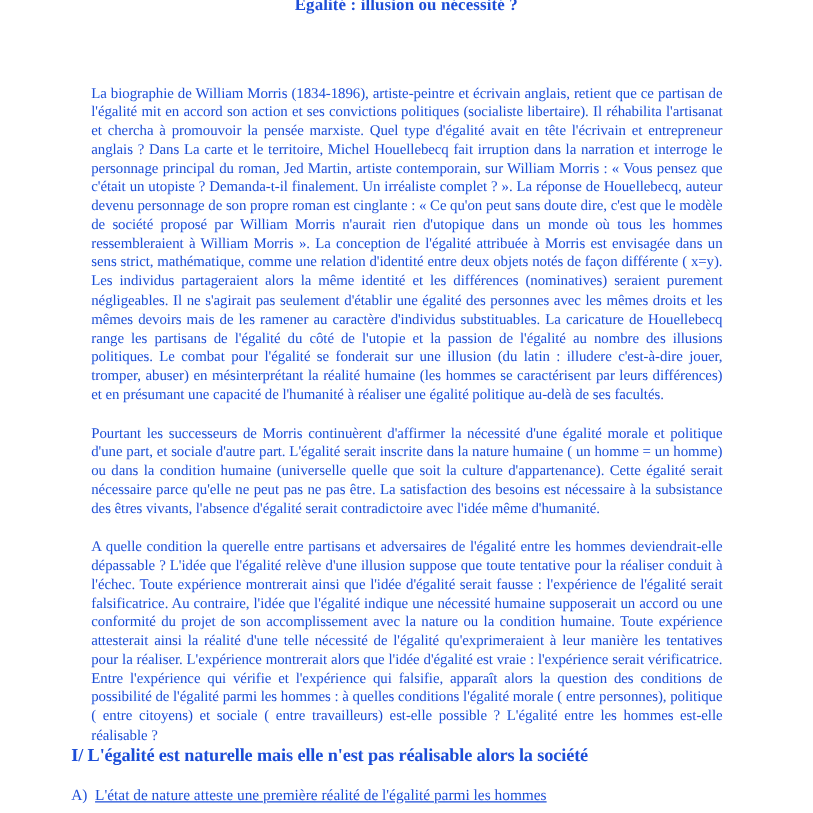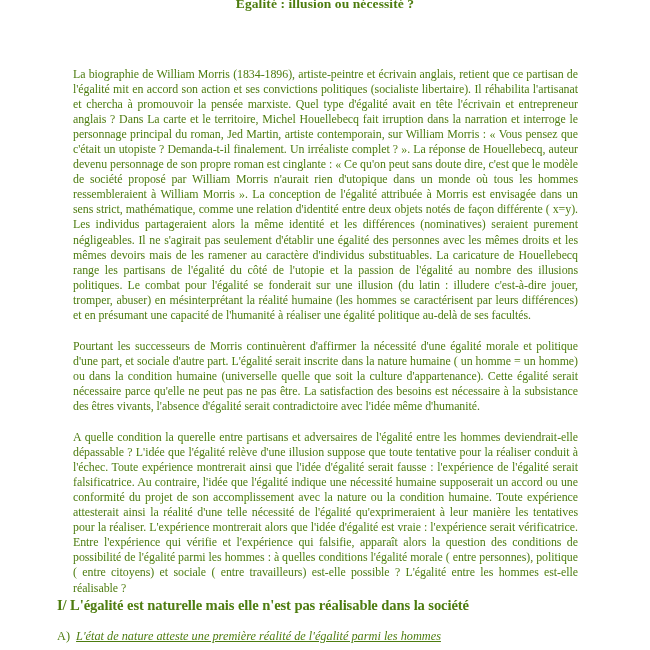--- a/index.html
+++ b/index.html
@@ -5,21 +5,21 @@
   html, body {
     margin: 0;
     padding: 0;
     background: #ffffff;
   }
   .page {
     position: relative;
     width: 650px;
     height: 650px;
     background: #ffffff;
-    color: #4d7c0f;
+    color: #1d4ed8;
     font-family: "Liberation Serif", "DejaVu Serif", serif;
     overflow: hidden;
   }
   .doc-title {
     position: absolute;
     top: -4px;
     left: 0;
     right: 0;
     margin: 0;
     text-align: center;
@@ -61,33 +61,32 @@
     width: 560px;
     margin: 0;
     font-size: 12.3px;
     white-space: nowrap;
   }
   .subsection-heading .prefix {
     margin-right: 3px;
   }
   .subsection-heading .underlined {
     text-decoration: underline;
-    font-style: italic;
   }
 </style>
 </head>
 <body>
 
 <div class="page">
 
   <h1 class="doc-title">Égalité : illusion ou nécessité ?</h1>
 
   <div class="doc-body">
     <p>La biographie de William Morris (1834-1896), artiste-peintre et écrivain anglais, retient que ce partisan de l'égalité mit en accord son action et ses convictions politiques (socialiste libertaire). Il réhabilita l'artisanat et chercha à promouvoir la pensée marxiste. Quel type d'égalité avait en tête l'écrivain et entrepreneur anglais ? Dans La carte et le territoire, Michel Houellebecq fait irruption dans la narration et interroge le personnage principal du roman, Jed Martin, artiste contemporain, sur William Morris : « Vous pensez que c'était un utopiste ? Demanda-t-il finalement. Un irréaliste complet ? ». La réponse de Houellebecq, auteur devenu personnage de son propre roman est cinglante : « Ce qu'on peut sans doute dire, c'est que le modèle de société proposé par William Morris n'aurait rien d'utopique dans un monde où tous les hommes ressembleraient à William Morris ». La conception de l'égalité attribuée à Morris est envisagée dans un sens strict, mathématique, comme une relation d'identité entre deux objets notés de façon différente ( x=y). Les individus partageraient alors la même identité et les différences (nominatives) seraient purement négligeables. Il ne s'agirait pas seulement d'établir une égalité des personnes avec les mêmes droits et les mêmes devoirs mais de les ramener au caractère d'individus substituables. La caricature de Houellebecq range les partisans de l'égalité du côté de l'utopie et la passion de l'égalité au nombre des illusions politiques. Le combat pour l'égalité se fonderait sur une illusion (du latin : illudere c'est-à-dire jouer, tromper, abuser) en mésinterprétant la réalité humaine (les hommes se caractérisent par leurs différences) et en présumant une capacité de l'humanité à réaliser une égalité politique au-delà de ses facultés.</p>
     <p>Pourtant les successeurs de Morris continuèrent d'affirmer la nécessité d'une égalité morale et politique d'une part, et sociale d'autre part. L'égalité serait inscrite dans la nature humaine ( un homme = un homme) ou dans la condition humaine (universelle quelle que soit la culture d'appartenance). Cette égalité serait nécessaire parce qu'elle ne peut pas ne pas être. La satisfaction des besoins est nécessaire à la subsistance des êtres vivants, l'absence d'égalité serait contradictoire avec l'idée même d'humanité.</p>
     <p>A quelle condition la querelle entre partisans et adversaires de l'égalité entre les hommes deviendrait-elle dépassable ? L'idée que l'égalité relève d'une illusion suppose que toute tentative pour la réaliser conduit à l'échec. Toute expérience montrerait ainsi que l'idée d'égalité serait fausse : l'expérience de l'égalité serait falsificatrice. Au contraire, l'idée que l'égalité indique une nécessité humaine supposerait un accord ou une conformité du projet de son accomplissement avec la nature ou la condition humaine. Toute expérience attesterait ainsi la réalité d'une telle nécessité de l'égalité qu'exprimeraient à leur manière les tentatives pour la réaliser. L'expérience montrerait alors que l'idée d'égalité est vraie : l'expérience serait vérificatrice. Entre l'expérience qui vérifie et l'expérience qui falsifie, apparaît alors la question des conditions de possibilité de l'égalité parmi les hommes : à quelles conditions l'égalité morale ( entre personnes), politique ( entre citoyens) et sociale ( entre travailleurs) est-elle possible ? L'égalité entre les hommes est-elle réalisable ?</p>
   </div>
 
-  <h2 class="section-heading">I/ L'égalité est naturelle mais elle n'est pas réalisable dans la société</h2>
+  <h2 class="section-heading">I/ L'égalité est naturelle mais elle n'est pas réalisable alors la société</h2>
 
   <p class="subsection-heading"><span class="prefix">A) </span><span class="underlined">L'état de nature atteste une première réalité de l'égalité parmi les hommes</span></p>
 
 </div>
 
 </body></html>

